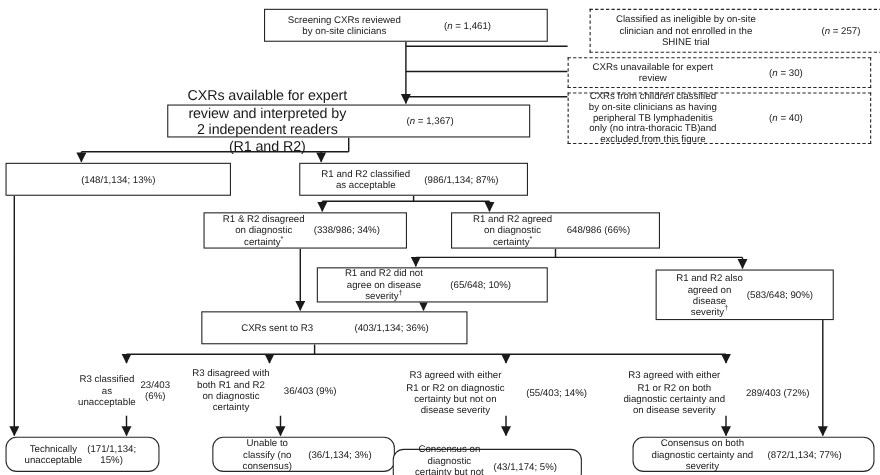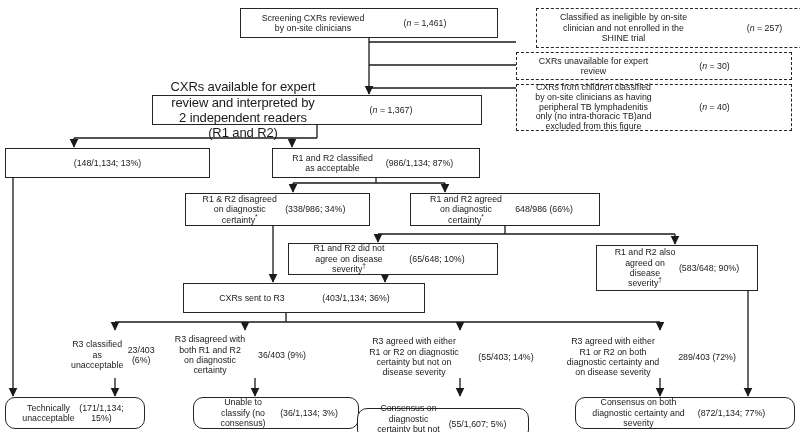--- a/index.html
+++ b/index.html
@@ -163,21 +163,21 @@
     <div class="s">(171/1,134; 15%)</div>
   </div>
 
   <div class="node thick" style="left:193px;top:397px;width:166px;height:32px">
     <div class="t">Unable to classify (no consensus)</div>
     <div class="s">(36/1,134; 3%)</div>
   </div>
 
   <div class="node thick" style="left:357px;top:408px;width:172px;height:32px">
     <div class="t">Consensus on diagnostic certainty but not severity</div>
-    <div class="s">(55/1,607; 5%)</div>
+    <div class="s">(43/1,174; 5%)</div>
   </div>
 
   <div class="node thick" style="left:575px;top:397px;width:220px;height:32px">
     <div class="t">Consensus on both diagnostic certainty and severity</div>
     <div class="s">(872/1,134; 77%)</div>
   </div>
 
 </div>
 
 </body></html>

